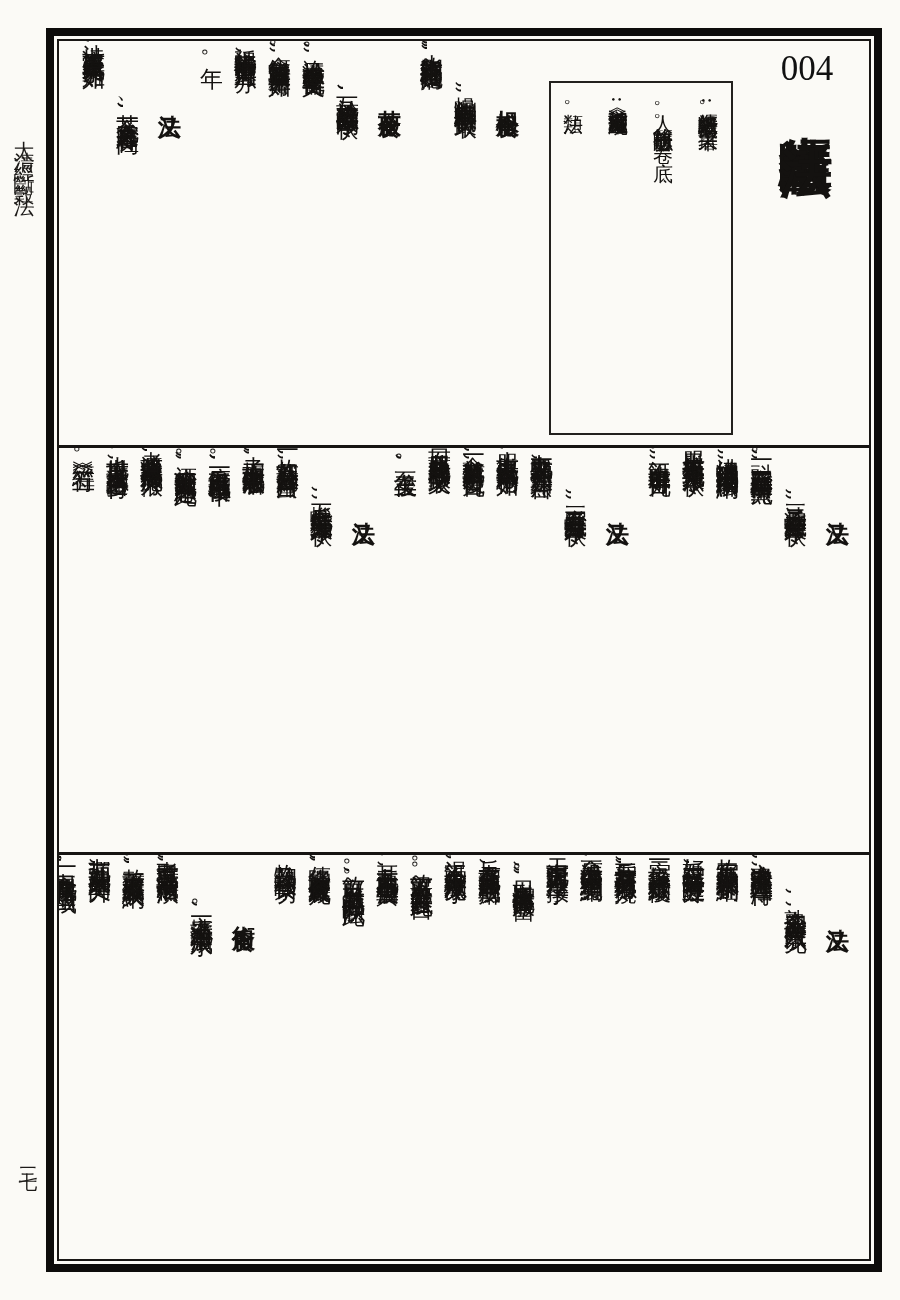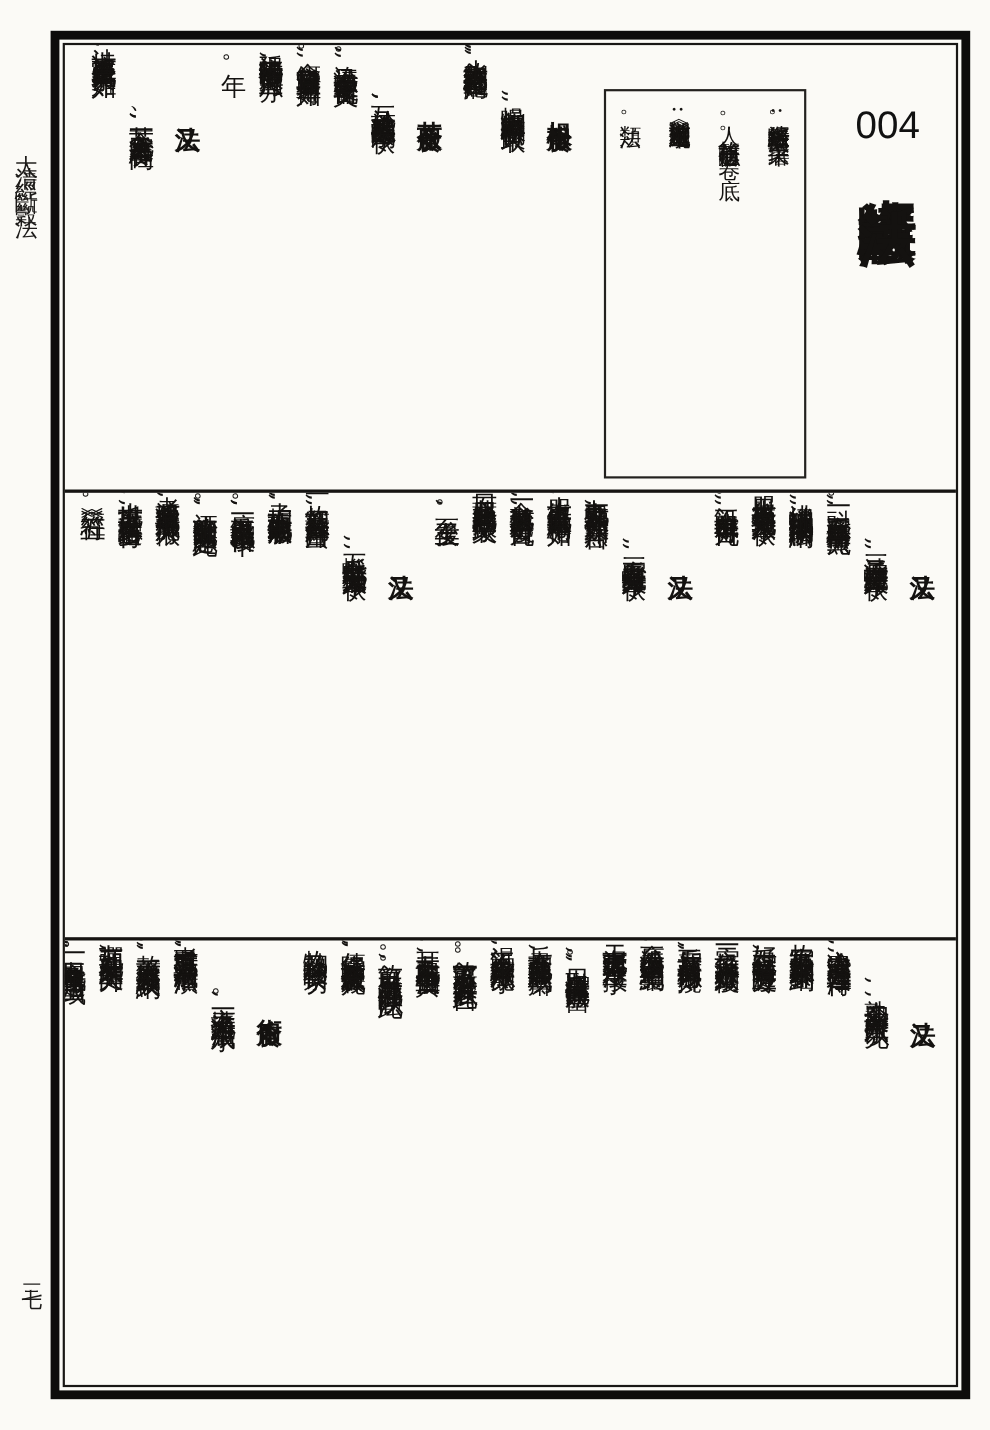--- a/index.html
+++ b/index.html
@@ -63,22 +63,22 @@
   }
   .col.indent { padding-top:50px; }
 
   
   .title-block {
     width:112px; flex:0 0 auto;
     display:flex; flex-direction:column; align-items:center;
     padding-top:2px; margin-left:6px;
   }
   .page-number {
-    font-family:Liberation Sans, sans-serif;
-    font-size:35px; line-height:1.05; color:#111;margin-top:45px;
+    font-family:Liberation Serif, serif;
+    font-size:35px; line-height:1.05; color:#111;
   }
   .main-title {
     writing-mode:vertical-rl;
     font-size:53px; font-weight:bold;
     letter-spacing:2px; line-height:1.06;
     margin-top:5px;
     font-family:"DejaVu Serif", serif;
   }
 
   

